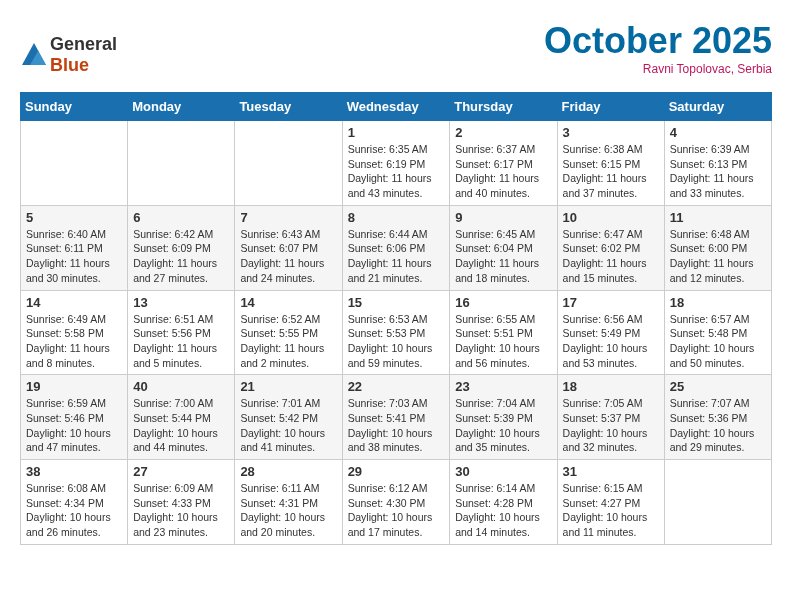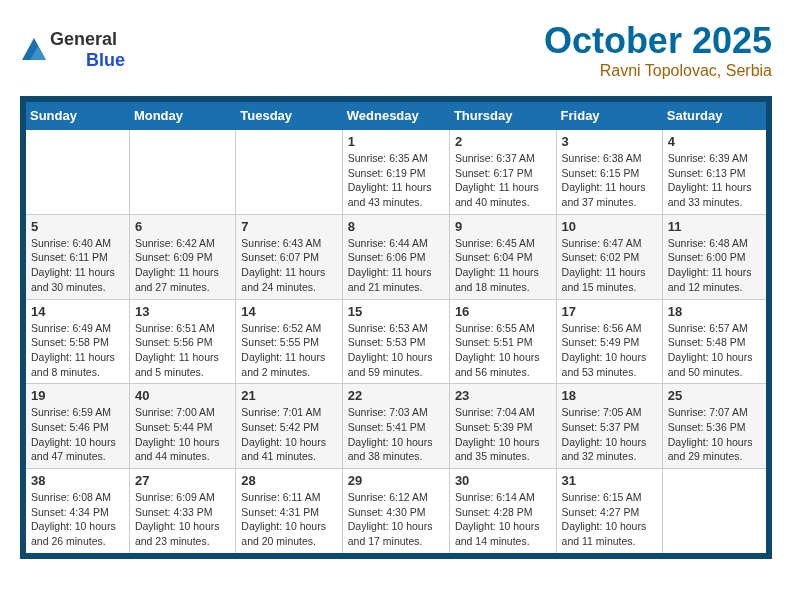--- a/index.html
+++ b/index.html
@@ -6,48 +6,48 @@
     body {
       font-family: Arial, sans-serif;
       background: #fff;
       width: 792px;
       min-height: 612px;
       padding: 20px;
     }
     .header {
       display: flex;
       justify-content: space-between;
-      align-items: center;
+      align-items: flex-end;
       margin-bottom: 16px;
     }
     .logo {
       display: flex;
       align-items: center;
     }
     .logo-icon {
       width: 28px;
       height: 28px;
       margin-right: 2px;
     }
     .title-section {
       text-align: right;
     }
     .month-title {
       font-size: 36px;
       font-weight: bold;
       color: #0369a1;
     }
     .location-title {
-      font-size: 16px;
-      color: #a16207;
+      font-size: 12px;
+      color: #be185d;
     }
     .calendar {
       width: 100%;
       border-collapse: collapse;
-      border: 6px solid #0c4a6e;
+      border: 1px solid #0c4a6e;
     }
     .calendar th {
       background-color: #1a6faf;
       color: #fff;
       padding: 6px 4px;
       text-align: left;
       font-size: 13px;
       border: 1px solid #1a6faf;
     }
     .calendar td {
@@ -82,21 +82,21 @@
 <body>
 
 <div class="header">
   <div class="logo">
     <svg class="logo-icon" viewBox="0 0 28 28" xmlns="http://www.w3.org/2000/svg">
       <polygon points="14,2 26,24 2,24" fill="#1a6faf"></polygon>
       <polygon points="18,10 26,24 10,24" fill="#4a9fd4" opacity="0.7"></polygon>
     </svg>
     <div>
       <span style="font-size:18px;font-weight:bold;color:#333;">General</span><br>
-      <span style="font-size:18px;font-weight:bold;color:#1d4ed8;margin-left:36px;">Blue</span>
+      <span style="font-size:18px;font-weight:bold;color:#c2410c;">Blue</span>
     </div>
   </div>
   <div class="title-section">
     <div class="month-title">October 2025</div>
     <div class="location-title">Ravni Topolovac, Serbia</div>
   </div>
 </div>
 
 <table class="calendar">
   <thead>

